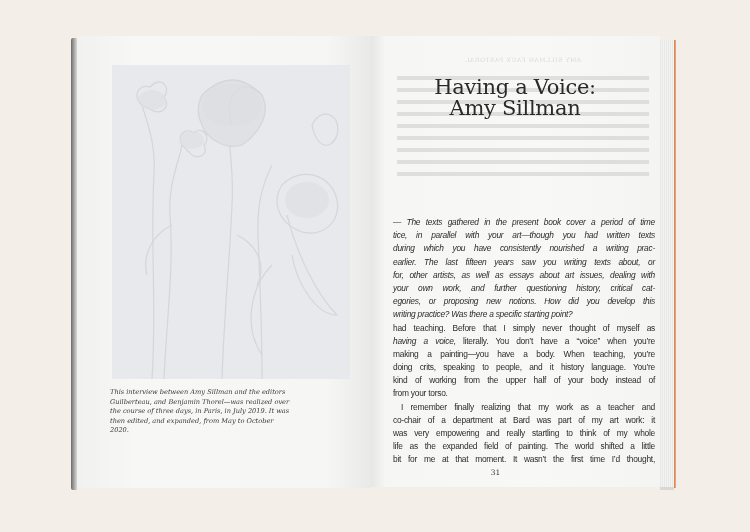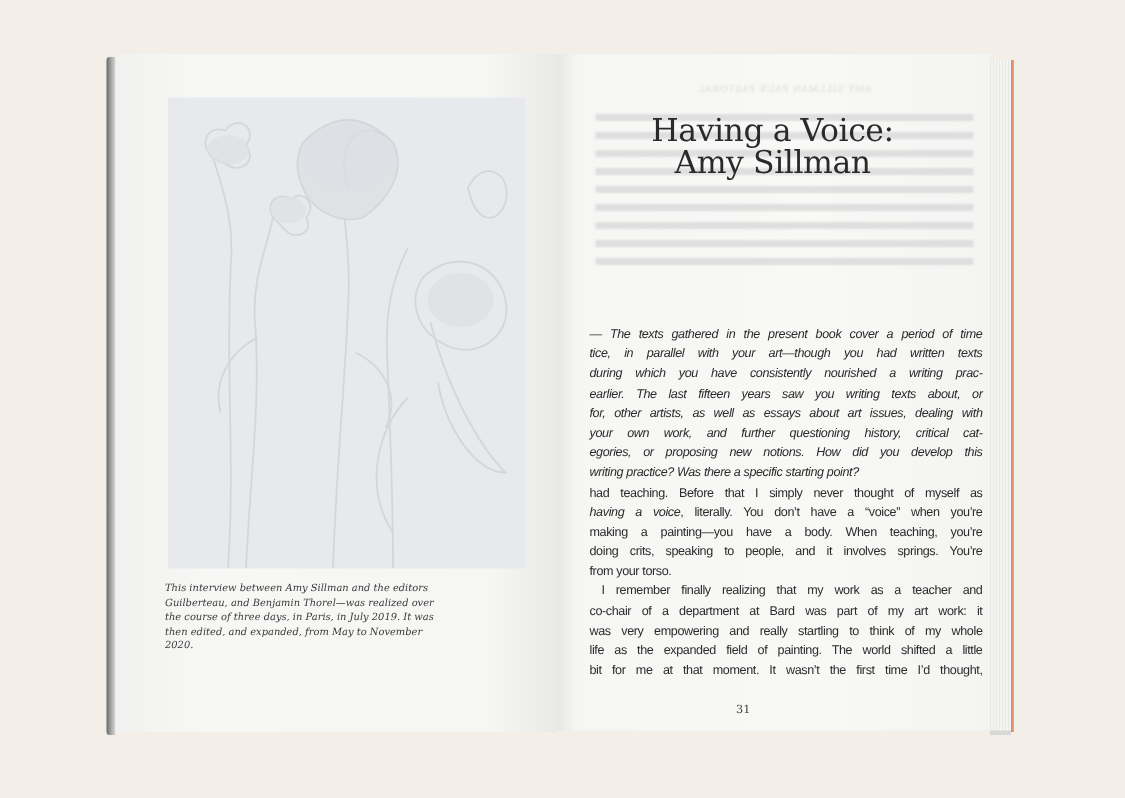--- a/index.html
+++ b/index.html
@@ -113,21 +113,21 @@
         <ellipse cx="40" cy="35" rx="14" ry="10"></ellipse>
         <ellipse cx="80" cy="75" rx="12" ry="9"></ellipse>
       </g>
     </svg>
   </div>
 
   <div class="caption">
     <div>This interview between Amy Sillman and the editors</div>
     <div>Guilberteau, and Benjamin Thorel—was realized over</div>
     <div>the course of three days, in Paris, in July 2019. It was</div>
-    <div>then edited, and expanded, from May to November 2020.</div>
+    <div>then edited, and expanded, from May to October 2020.</div>
   </div>
 
   <div class="page-right"></div>
   <div class="page-stack"></div>
 
   <div class="showthrough">
     <div class="hdr">AMY SILLMAN FAUX PASTORAL</div>
     <div class="ln"></div>
     <div class="ln"></div>
     <div class="ln"></div>
@@ -152,21 +152,22 @@
       <div class="ln">earlier. The last fifteen years saw you writing texts about, or</div>
       <div class="ln">for, other artists, as well as essays about art issues, dealing with</div>
       <div class="ln">your own work, and further questioning history, critical cat-</div>
       <div class="ln">egories, or proposing new notions. How did you develop this</div>
       <div class="ln last">writing practice? Was there a specific starting point?</div>
     </div>
     <div>
       <div class="ln">had teaching. Before that I simply never thought of myself as</div>
       <div class="ln"><em>having a voice</em>, literally. You don’t have a “voice” when you’re</div>
       <div class="ln">making a painting—you have a body. When teaching, you’re</div>
-      <div class="ln">doing crits, speaking to people, and it involves springs. You’re</div>
+      <div class="ln">doing crits, speaking to people, and it history language. You’re</div>
+      <div class="ln">kind of working from the upper half of your body instead of</div>
       <div class="ln last">from your torso.</div>
     </div>
     <div>
       <div class="ln indent">I remember finally realizing that my work as a teacher and</div>
       <div class="ln">co-chair of a department at Bard was part of my art work: it</div>
       <div class="ln">was very empowering and really startling to think of my whole</div>
       <div class="ln">life as the expanded field of painting. The world shifted a little</div>
       <div class="ln">bit for me at that moment. It wasn’t the first time I’d thought,</div>
     </div>
   </div>

